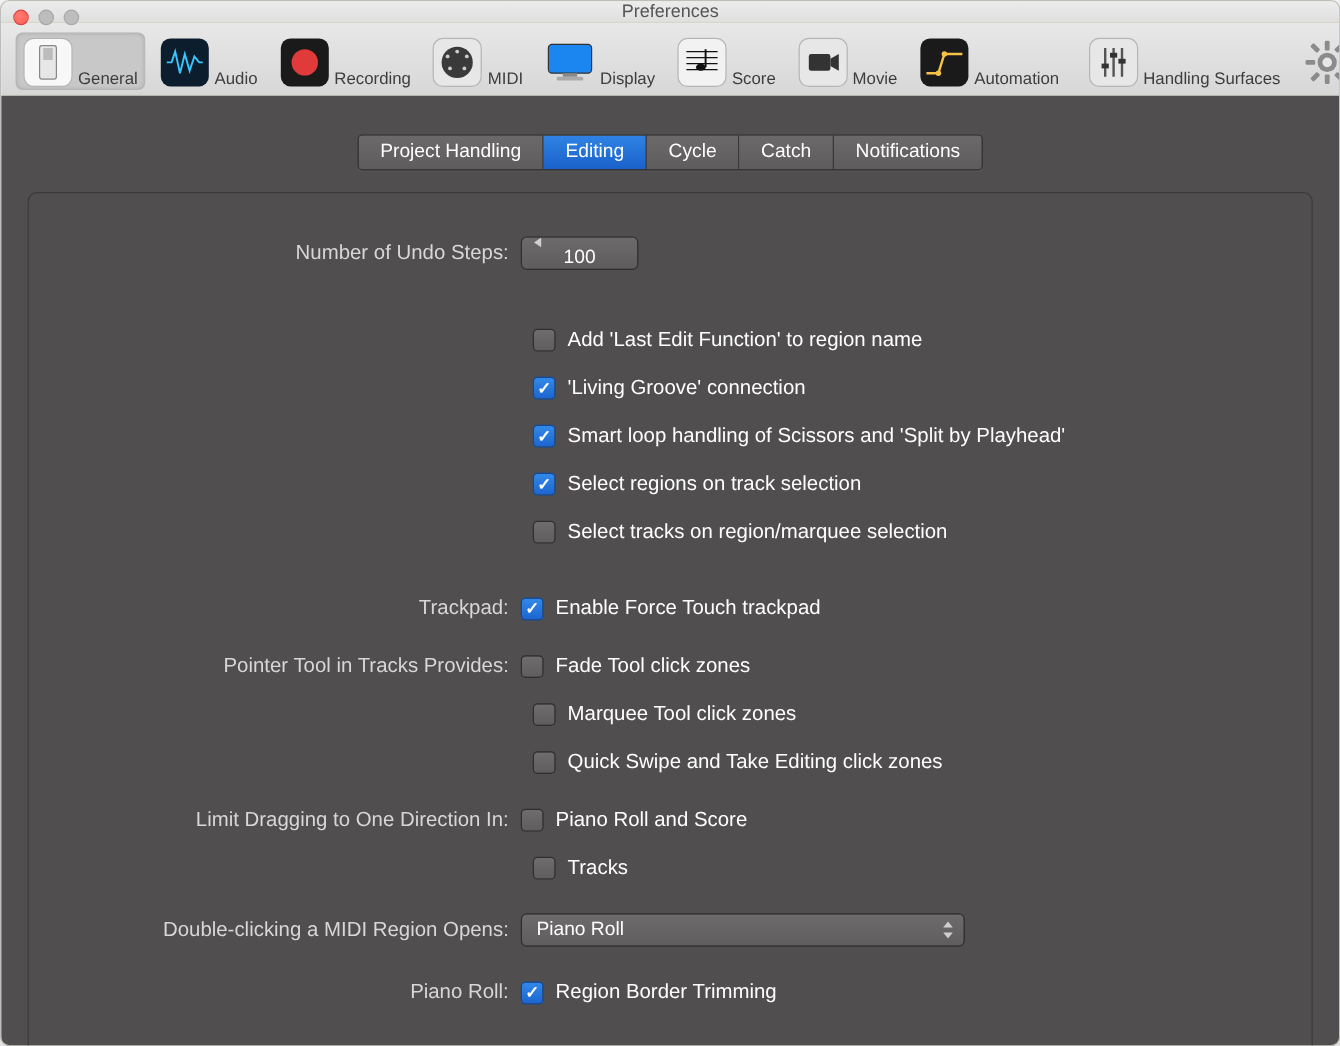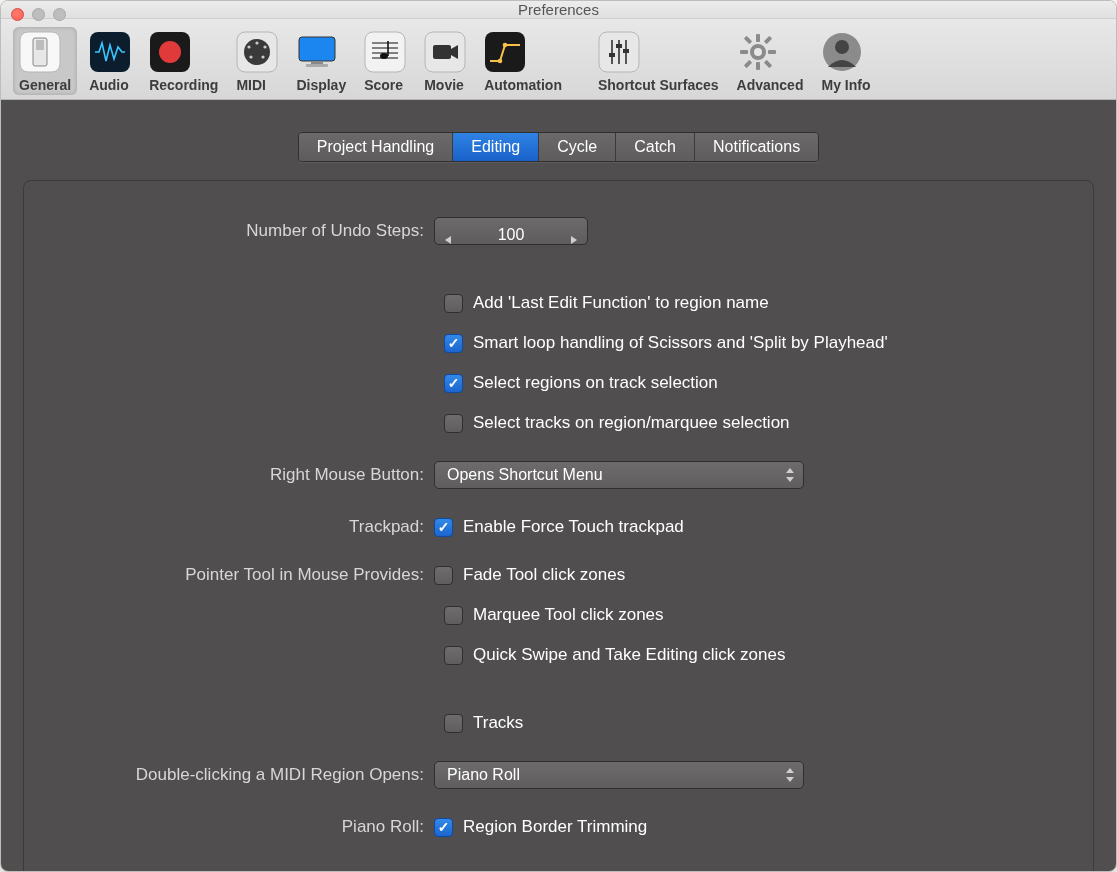--- a/index.html
+++ b/index.html
@@ -7,40 +7,40 @@
   .window { width: 1117px; height: 872px; background: #fef9c3; border-radius: 8px; box-shadow: 0 6px 30px rgba(0,0,0,0.3); overflow: hidden; display: flex; flex-direction: column; border: 1px solid #bdbdbd; }
   .titlebar { height: 30px; background: linear-gradient(#ececec,#e0e0e0); display: flex; align-items: center; position: relative; border-bottom: 1px solid #cfcfcf; }
   .traffic { position: absolute; left: 10px; top: 7px; display: flex; gap: 8px; }
   .traffic .dot { width: 13px; height: 13px; border-radius: 50%; }
   .dot.red { background: radial-gradient(circle at 35% 35%, #ff7a6e, #ff5f57); border: 1px solid #d64540; }
   .dot.yellow { background: #bdbdbd; border: 1px solid #a8a8a8; }
   .dot.green { background: #bdbdbd; border: 1px solid #a8a8a8; }
   .winTitle { width: 100%; text-align: center; font-size: 15px; color: #555; font-weight: 400; }
 
   .toolbar { height: 92px; background: linear-gradient(#e8e8e8,#d7d7d7); border-bottom: 1px solid #b5b5b5; display: flex; align-items: center; gap: 6px; padding: 8px 12px 4px 12px; }
-  .tbtn { display: flex; flex-direction: column; align-items: flex-start; gap: 4px; cursor: pointer; padding: 4px 6px 2px 6px; border-radius: 6px; font-weight: bold; }
+  .tbtn { display: flex; flex-direction: row; align-items: flex-end; gap: 4px; cursor: pointer; padding: 4px 6px 2px 6px; border-radius: 6px; }
   .tbtn.selected { background: #c8c8c8; box-shadow: inset 0 0 4px rgba(0,0,0,0.2); }
   .tbtn .iconwrap { width: 42px; height: 42px; border-radius: 8px; display: flex; align-items: center; justify-content: center; }
   .tbtn .lbl { font-size: 14px; color: #3d3d3d; white-space: nowrap; }
 
   .body { flex: 1; background: #504e4f; padding: 32px 22px; }
 
   .seg { display: flex; justify-content: center; }
   .seg-inner { height: 30px; display: flex; border-radius: 4px; overflow: hidden; border: 1px solid #303030; box-shadow: 0 1px 0 rgba(255,255,255,0.07);}
   .seg-btn { padding: 0 18px; font-size: 16px; display: flex; align-items: center; background: linear-gradient(#6b696a,#5e5c5d); color: #fff; border-right: 1px solid #3a3a3a; cursor: pointer; }
   .seg-btn:last-child { border-right: none; }
   .seg-btn.active { background: linear-gradient(#2f83e4,#1961c9); }
 
   .panel { margin-top: 18px; border: 1px solid #3b3b3b; border-radius: 8px; padding: 36px 52px 48px 40px; }
 
   .row { display: flex; align-items: center; margin-bottom: 12px; }
   .row .lab { width: 370px; text-align: right; font-size: 17px; color: #d8d6d6; padding-right: 10px; }
   .row .ctrl { flex: 1; display: flex; align-items: center; }
 
-  .stepper { display: flex; align-items: flex-end; height: 28px; border: 1px solid #2f2f2f; border-radius: 5px; overflow: hidden; background: linear-gradient(#6c6a6b,#5e5c5d); }
+  .stepper { display: flex; align-items: flex-start; height: 28px; border: 1px solid #2f2f2f; border-radius: 5px; overflow: hidden; background: linear-gradient(#6c6a6b,#5e5c5d); flex-direction: column; }
   .stepper .btn { width: 28px; display: flex; align-items: center; justify-content: center; cursor: pointer; color: #cfcfcf; font-size: 10px;}
   .stepper .val { width: 96px; display: flex; align-items: center; justify-content: center; color: #fff; font-size: 16px; }
 
   .chkrow { display: flex; align-items: center; margin-bottom: 12px; margin-top: 20px; }
   .chkrow .spacer { width: 380px; }
   .chk { width: 19px; height: 19px; border-radius: 4px; display: flex; align-items: center; justify-content: center; cursor: pointer; margin-right: 10px; flex-shrink: 0;}
   .chk.unchecked { background: linear-gradient(#6e6c6d,#5f5d5e); border: 1px solid #2f2f2f; }
   .chk.checked { background: linear-gradient(#3289e8,#1c65cf); border: 1px solid #0d4aa0; }
   .chk.checked::after { content: "✓"; color: #fff; font-size: 14px; font-weight: bold; line-height: 1; }
   .chklabel { font-size: 17px; color: #fff; }
@@ -168,21 +168,21 @@
         <svg width="42" height="42" viewBox="0 0 42 42">
           <rect x="1" y="1" width="40" height="40" rx="8" fill="#e7e7e7" stroke="#b5b5b5"></rect>
           <line x1="14" y1="9" x2="14" y2="33" stroke="#555" stroke-width="2"></line>
           <line x1="21" y1="9" x2="21" y2="33" stroke="#555" stroke-width="2"></line>
           <line x1="28" y1="9" x2="28" y2="33" stroke="#555" stroke-width="2"></line>
           <rect x="11" y="22" width="6" height="4" fill="#333"></rect>
           <rect x="18" y="13" width="6" height="4" fill="#333"></rect>
           <rect x="25" y="18" width="6" height="4" fill="#333"></rect>
         </svg>
       </div>
-      <span class="lbl">Shortcut Surfaces</span>
+      <span class="lbl">Handling Surfaces</span>
     </div>
 
     <div class="tbtn">
       <div class="iconwrap">
         <svg width="42" height="42" viewBox="0 0 42 42">
           <g fill="#8b8b8b">
             <circle cx="21" cy="21" r="8"></circle>
             <rect x="19" y="3" width="4" height="8" rx="1"></rect>
             <rect x="19" y="31" width="4" height="8" rx="1"></rect>
             <rect x="3" y="19" width="8" height="4" rx="1"></rect>
@@ -247,80 +247,78 @@
       <div class="sectiongap"></div>
 
       <div class="chkrow">
           <div class="spacer"></div>
           <div class="chk unchecked"></div>
           <span class="chklabel">Add 'Last Edit Function' to region name</span>
         </div>
       <div class="chkrow">
           <div class="spacer"></div>
           <div class="chk checked"></div>
+          <span class="chklabel">'Living Groove' connection</span>
+        </div>
+      <div class="chkrow">
+          <div class="spacer"></div>
+          <div class="chk checked"></div>
           <span class="chklabel">Smart loop handling of Scissors and 'Split by Playhead'</span>
         </div>
       <div class="chkrow">
           <div class="spacer"></div>
           <div class="chk checked"></div>
           <span class="chklabel">Select regions on track selection</span>
         </div>
       <div class="chkrow">
           <div class="spacer"></div>
           <div class="chk unchecked"></div>
           <span class="chklabel">Select tracks on region/marquee selection</span>
         </div>
 
       <div class="sectiongap"></div>
 
-      <div class="row">
-        <div class="lab">Right Mouse Button:</div>
-        <div class="ctrl">
-          <div class="popup">
-            <span>Opens Shortcut Menu</span>
-            <div class="handle">
-              <svg width="10" height="14" viewBox="0 0 10 14">
-                  <polygon points="5,0 9,5 1,5" fill="#cfcfcf"></polygon>
-                  <polygon points="5,14 9,9 1,9" fill="#cfcfcf"></polygon>
-                </svg>
-            </div>
-          </div>
-        </div>
-      </div>
 
       <div class="sectiongap"></div>
 
       <div class="row" style="margin-bottom:28px">
         <div class="lab">Trackpad:</div>
         <div class="ctrl">
           <div class="chk checked"></div>
           <span class="chklabel">Enable Force Touch trackpad</span>
         </div>
       </div>
 
       <div class="row" style="margin-bottom:12px">
-        <div class="lab">Pointer Tool in Mouse Provides:</div>
+        <div class="lab">Pointer Tool in Tracks Provides:</div>
         <div class="ctrl">
           <div class="chk unchecked"></div>
           <span class="chklabel">Fade Tool click zones</span>
         </div>
       </div>
       <div class="chkrow">
           <div class="spacer"></div>
           <div class="chk unchecked"></div>
           <span class="chklabel">Marquee Tool click zones</span>
         </div>
       <div class="chkrow">
           <div class="spacer"></div>
           <div class="chk unchecked"></div>
           <span class="chklabel">Quick Swipe and Take Editing click zones</span>
         </div>
 
       <div class="sectiongap"></div>
 
+      <div class="row" style="margin-bottom:12px">
+        <div class="lab">Limit Dragging to One Direction In:</div>
+        <div class="ctrl">
+          <div class="chk unchecked"></div>
+          <span class="chklabel">Piano Roll and Score</span>
+        </div>
+      </div>
       <div class="chkrow">
           <div class="spacer"></div>
           <div class="chk unchecked"></div>
           <span class="chklabel">Tracks</span>
         </div>
 
       <div class="sectiongap"></div>
 
       <div class="row">
         <div class="lab">Double-clicking a MIDI Region Opens:</div>

